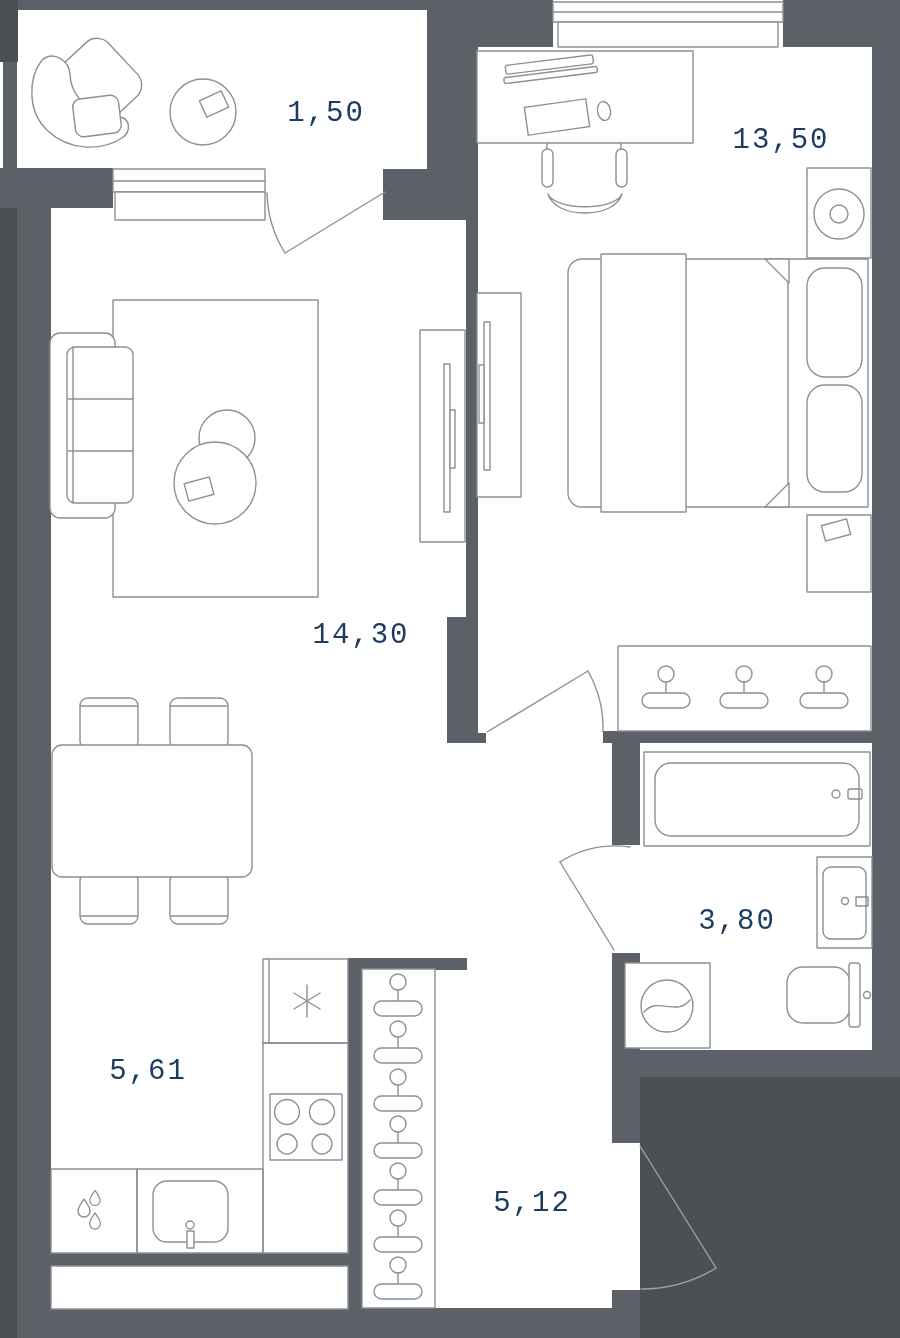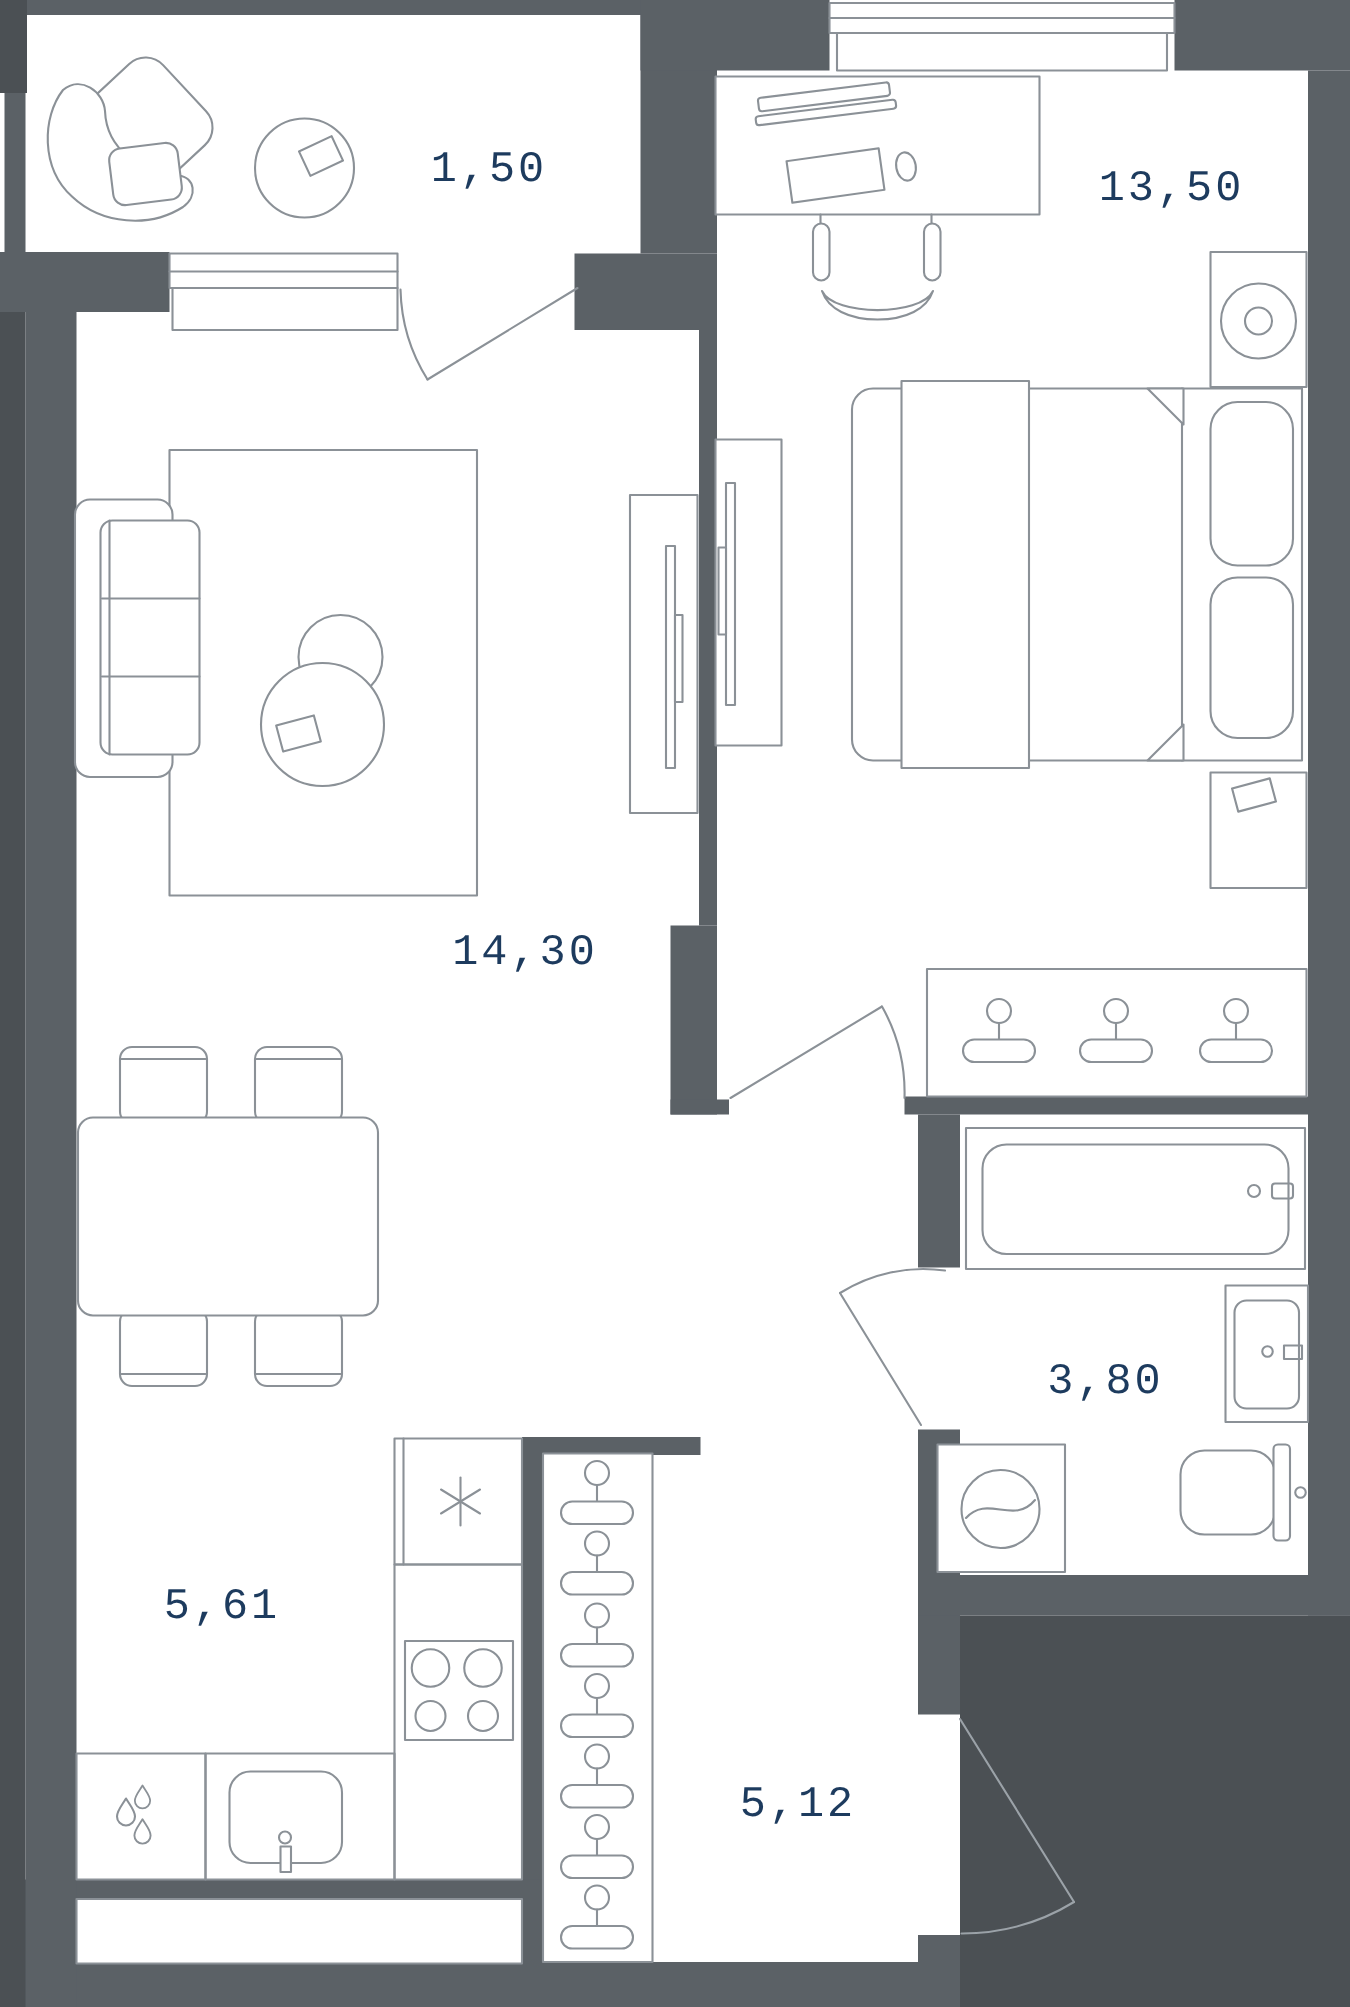--- a/index.html
+++ b/index.html
@@ -253,19 +253,19 @@
       <use href="#hanger" transform="translate(398,1051)"></use>
       <use href="#hanger" transform="translate(398,1099)"></use>
       <use href="#hanger" transform="translate(398,1146)"></use>
       <use href="#hanger" transform="translate(398,1193)"></use>
       <use href="#hanger" transform="translate(398,1240)"></use>
       <use href="#hanger" transform="translate(398,1287)"></use>
     </g>
   </svg>
 
   <div class="area-label" style="left:326px;top:113px">1,50</div>
-  <div class="area-label" style="left:781px;top:126px">13,50</div>
-  <div class="area-label" style="left:350px;top:635px">14,30</div>
+  <div class="area-label" style="left:781px;top:140px">13,50</div>
+  <div class="area-label" style="left:361px;top:635px">14,30</div>
   <div class="area-label" style="left:737px;top:921px">3,80</div>
   <div class="area-label" style="left:148px;top:1071px">5,61</div>
   <div class="area-label" style="left:532px;top:1203px">5,12</div>
 
 </div>
 
 </body></html>

